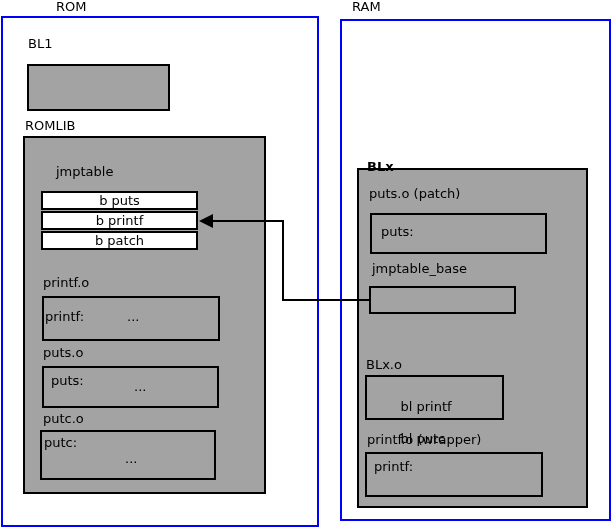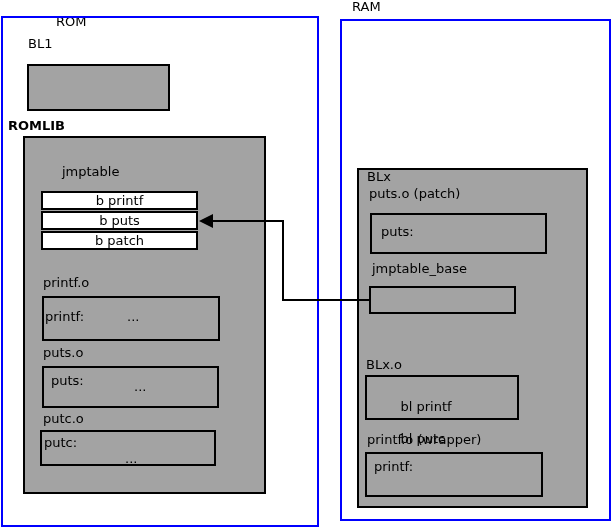--- a/index.html
+++ b/index.html
@@ -21,70 +21,70 @@
   .arrowhead{
     position:absolute;width:0;height:0;
     border-top:7px solid transparent;border-bottom:7px solid transparent;
     border-right:14px solid #000000;
   }
   .codebody{position:absolute;left:17px;top:6px;line-height:16px;white-space:pre;}
 </style>
 </head>
 <body>
 
-<span class="lbl" style="left:56px;top:15px;text-align:center;">ROM</span>
+<span class="lbl" style="left:56px;top:0px;text-align:center;">ROM</span>
 <div class="abs region" style="left:1px;top:16px;width:318px;height:511px;"></div>
 
 <span class="lbl" style="left:28px;top:37px;">BL1</span>
 <div class="abs box" style="left:27px;top:64px;width:143px;height:47px;"></div>
 
-<span class="lbl" style="left:8px;top:119px;font-weight:bold;">ROMLIB</span>
+<span class="lbl" style="left:25px;top:119px;">ROMLIB</span>
 <div class="abs box" style="left:23px;top:136px;width:243px;height:358px;"></div>
 
-<span class="lbl" style="left:62px;top:165px;text-align:right;">jmptable</span>
+<span class="lbl" style="left:56px;top:165px;text-align:right;">jmptable</span>
 <div class="abs" style="left:41px;top:191px;width:157px;">
+  <div class="row">b puts</div>
   <div class="row">b printf</div>
-  <div class="row">b puts</div>
   <div class="row">b patch</div>
 </div>
 
 <span class="lbl" style="left:43px;top:276px;">printf.o</span>
 <div class="abs box" style="left:42px;top:296px;width:178px;height:45px;">
   <span class="lbl" style="left:1px;top:12px;">printf:</span>
   <span class="lbl" style="left:83px;top:12px;">...</span>
 </div>
 
 <span class="lbl" style="left:43px;top:346px;">puts.o</span>
 <div class="abs box" style="left:42px;top:366px;width:177px;height:42px;">
   <span class="lbl" style="left:7px;top:6px;">puts:</span>
   <span class="lbl" style="left:90px;top:12px;">...</span>
 </div>
 
 <span class="lbl" style="left:43px;top:412px;">putc.o</span>
-<div class="abs box" style="left:40px;top:430px;width:176px;height:36px;">
+<div class="abs box" style="left:40px;top:430px;width:176px;height:50px;">
   <span class="lbl" style="left:2px;top:4px;">putc:</span>
   <span class="lbl" style="left:83px;top:20px;">...</span>
 </div>
 
 <span class="lbl" style="left:352px;top:0px;">RAM</span>
 <div class="abs region" style="left:340px;top:19px;width:271px;height:502px;"></div>
 
 <div class="abs box" style="left:357px;top:168px;width:231px;height:340px;"></div>
-<span class="lbl" style="left:367px;top:170px;">BLx</span>
+<span class="lbl" style="left:367px;top:160px;font-weight:bold;">BLx</span>
 
 <span class="lbl" style="left:369px;top:187px;">puts.o (patch)</span>
 <div class="abs box" style="left:370px;top:213px;width:177px;height:41px;">
   <span class="lbl" style="left:9px;top:10px;">puts:</span>
 </div>
 
 <span class="lbl" style="left:372px;top:262px;">jmptable_base</span>
 <div class="abs box" style="left:369px;top:286px;width:147px;height:28px;"></div>
 
 <span class="lbl" style="left:366px;top:358px;text-align:center;">BLx.o</span>
-<div class="abs box" style="left:365px;top:375px;width:154px;height:45px;">
+<div class="abs box" style="left:365px;top:375px;width:139px;height:45px;">
   <div class="codebody">
     <span>bl printf</span><br>
     <span>bl putc</span>
   </div>
 </div>
 
 <span class="lbl" style="left:367px;top:433px;">printf.o (wrapper)</span>
 <div class="abs box" style="left:365px;top:452px;width:178px;height:45px;">
   <span class="lbl" style="left:7px;top:6px;">printf:</span>
 </div>

